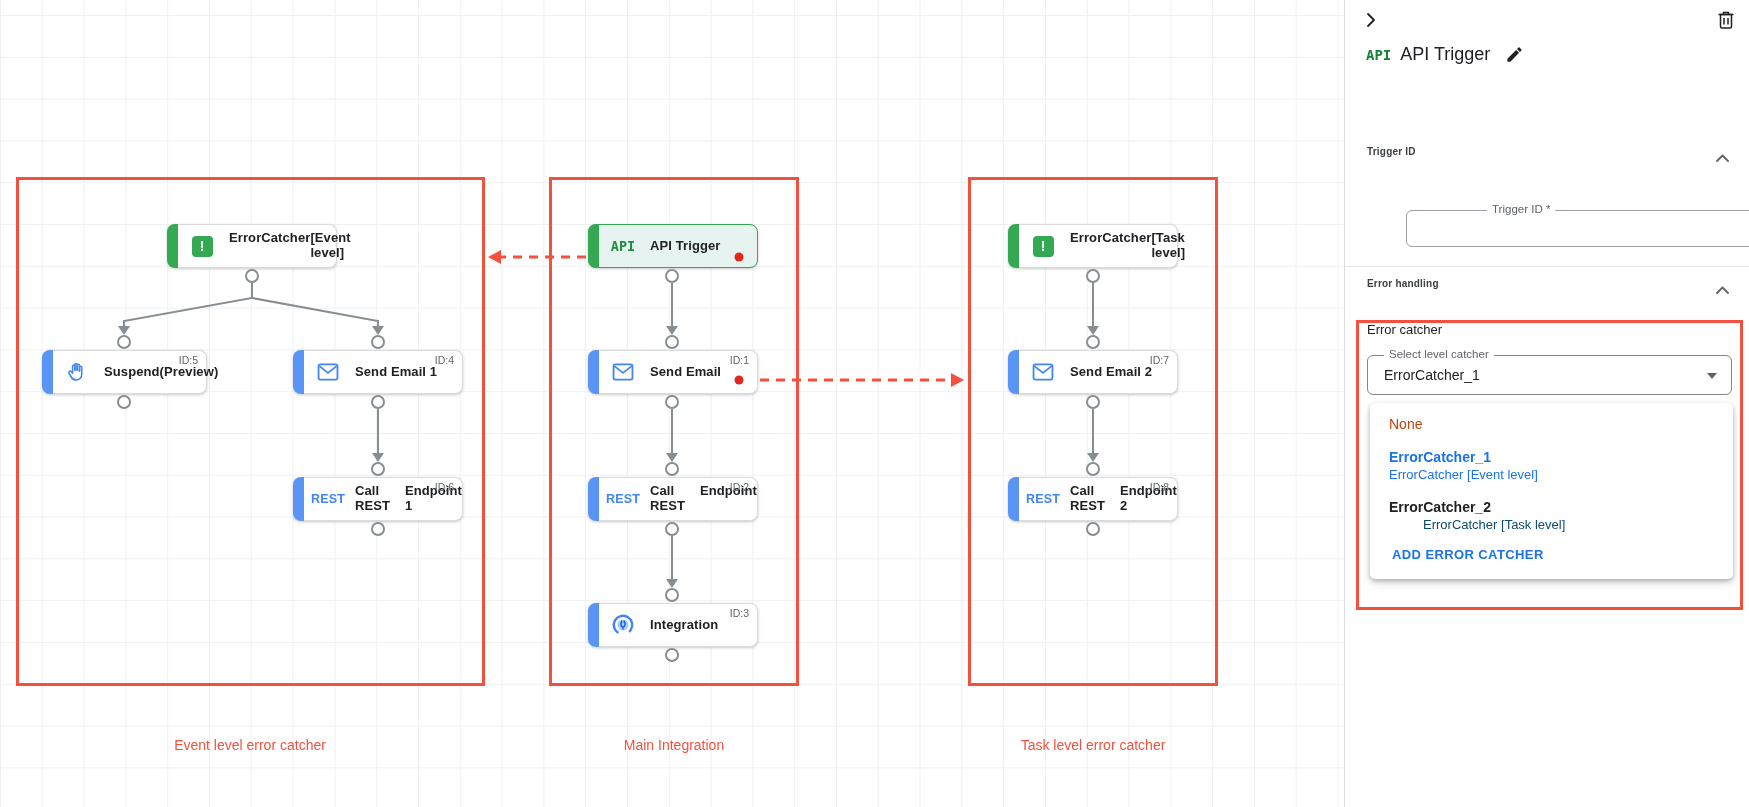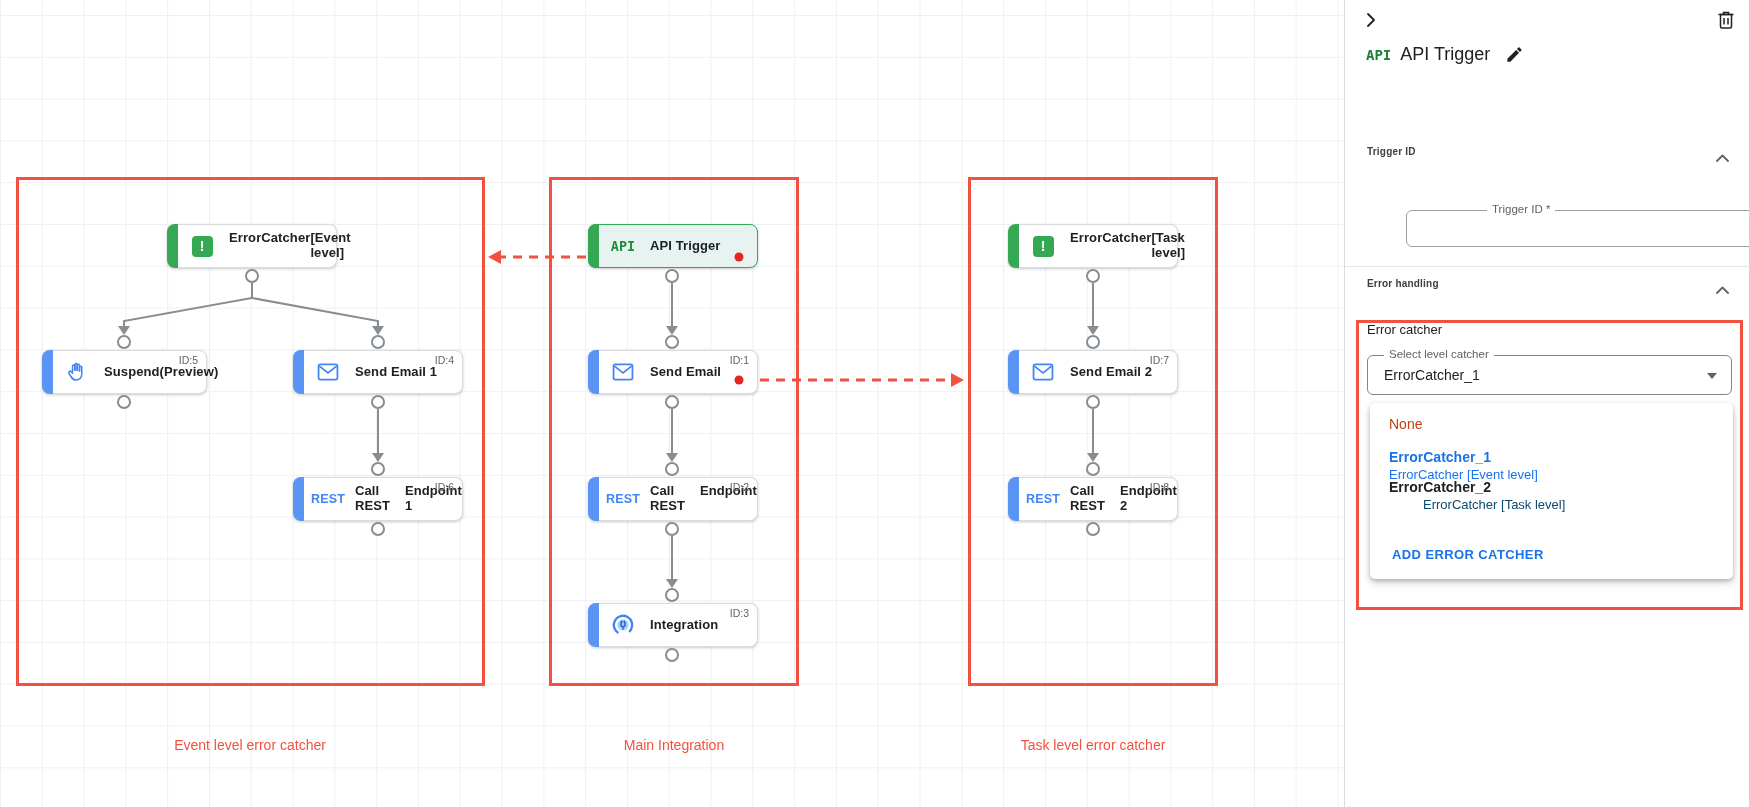--- a/index.html
+++ b/index.html
@@ -350,21 +350,21 @@
         </span>
       <span class="sel-caret"></span>
     </div>
 
     <div class="dropdown" style="left:25px; top:403px; width:363px; height:176px;">
       <div class="dd-item-none">None</div>
       <div style="position:absolute; left:19px; top:46px;">
         <span class="dd-name dd-blue">ErrorCatcher_1</span>
         <span class="dd-detail dd-blue">ErrorCatcher [Event level]</span>
       </div>
-      <div style="position:absolute; left:19px; top:76px;">
+      <div style="position:absolute; left:19px; top:96px;">
         <span class="dd-name dd-dark">ErrorCatcher_2</span>
         <span class="dd-detail dd-detail-gray">ErrorCatcher [Task level]</span>
       </div>
       <div class="dd-add" style="top:144px;">ADD ERROR CATCHER</div>
     </div>
 
   </div>
 </div>
 
 </body></html>

